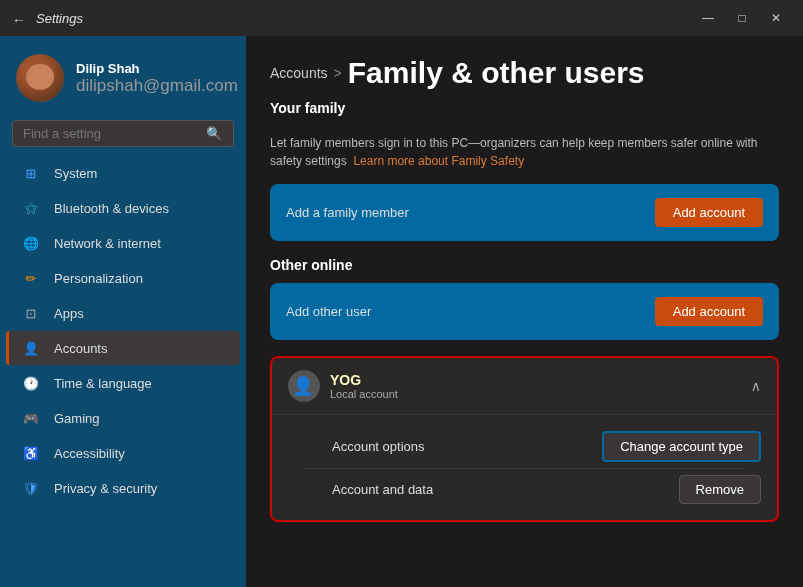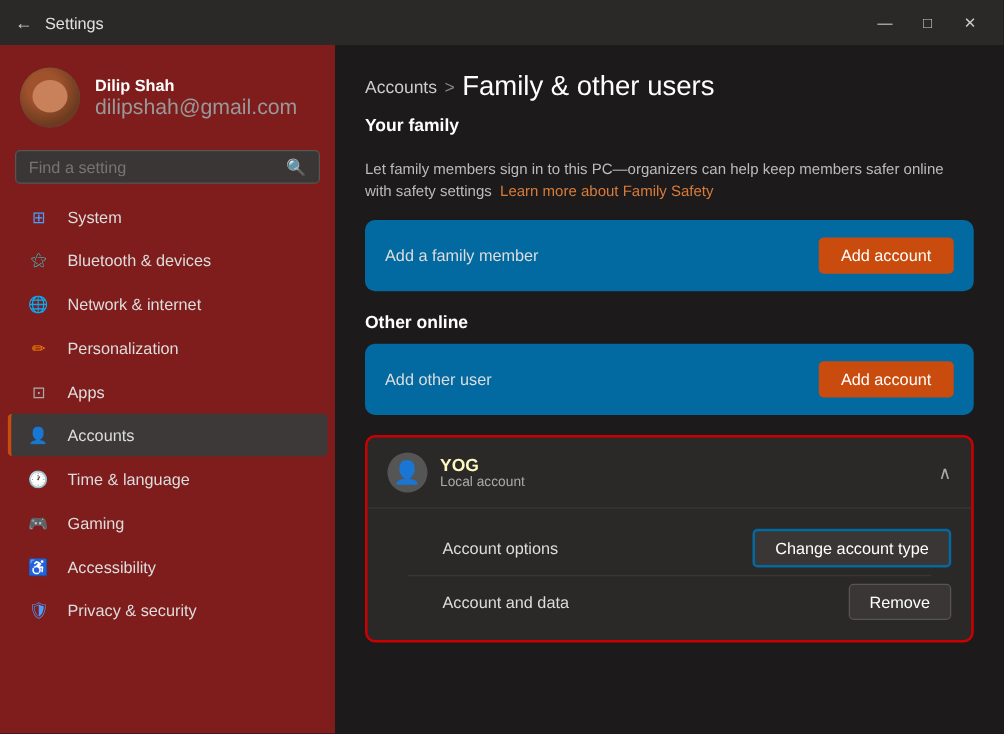--- a/index.html
+++ b/index.html
@@ -26,20 +26,21 @@
       flex-shrink: 0;
     }
     .titlebar-left {
       display: flex;
       align-items: center;
       gap: 10px;
     }
     .titlebar-title {
       font-size: 13px;
       color: #e0e0e0;
+      font-style: italic;
     }
     .titlebar-back {
       cursor: pointer;
       font-size: 14px;
       color: #ccc;
     }
     .titlebar-controls {
       display: flex;
       gap: 4px;
     }
@@ -58,22 +59,22 @@
 
     
     .main {
       display: flex;
       flex: 1;
       overflow: hidden;
     }
 
     
     .sidebar {
-      width: 268px;
-      background: #7f1d1d;
+      width: 246px;
+      background: #0c4a6e;
       display: flex;
       flex-direction: column;
       flex-shrink: 0;
       overflow-y: auto;
       padding-bottom: 10px;
     }
 
     
     .profile {
       display: flex;
@@ -190,22 +191,22 @@
     .breadcrumb-link {
       font-size: 14px;
       color: #ccc;
       font-weight: 400;
     }
     .breadcrumb-sep {
       color: #888;
       font-size: 14px;
     }
     .breadcrumb-current {
-      font-size: 22px;
-      font-weight: 400;
+      font-size: 30px;
+      font-weight: 700;
       color: #fff;
       text-align: center;
     }
 
     
     .section-title {
       font-size: 14px;
       font-weight: 700;
       color: #fff;
       margin-bottom: 18px;

